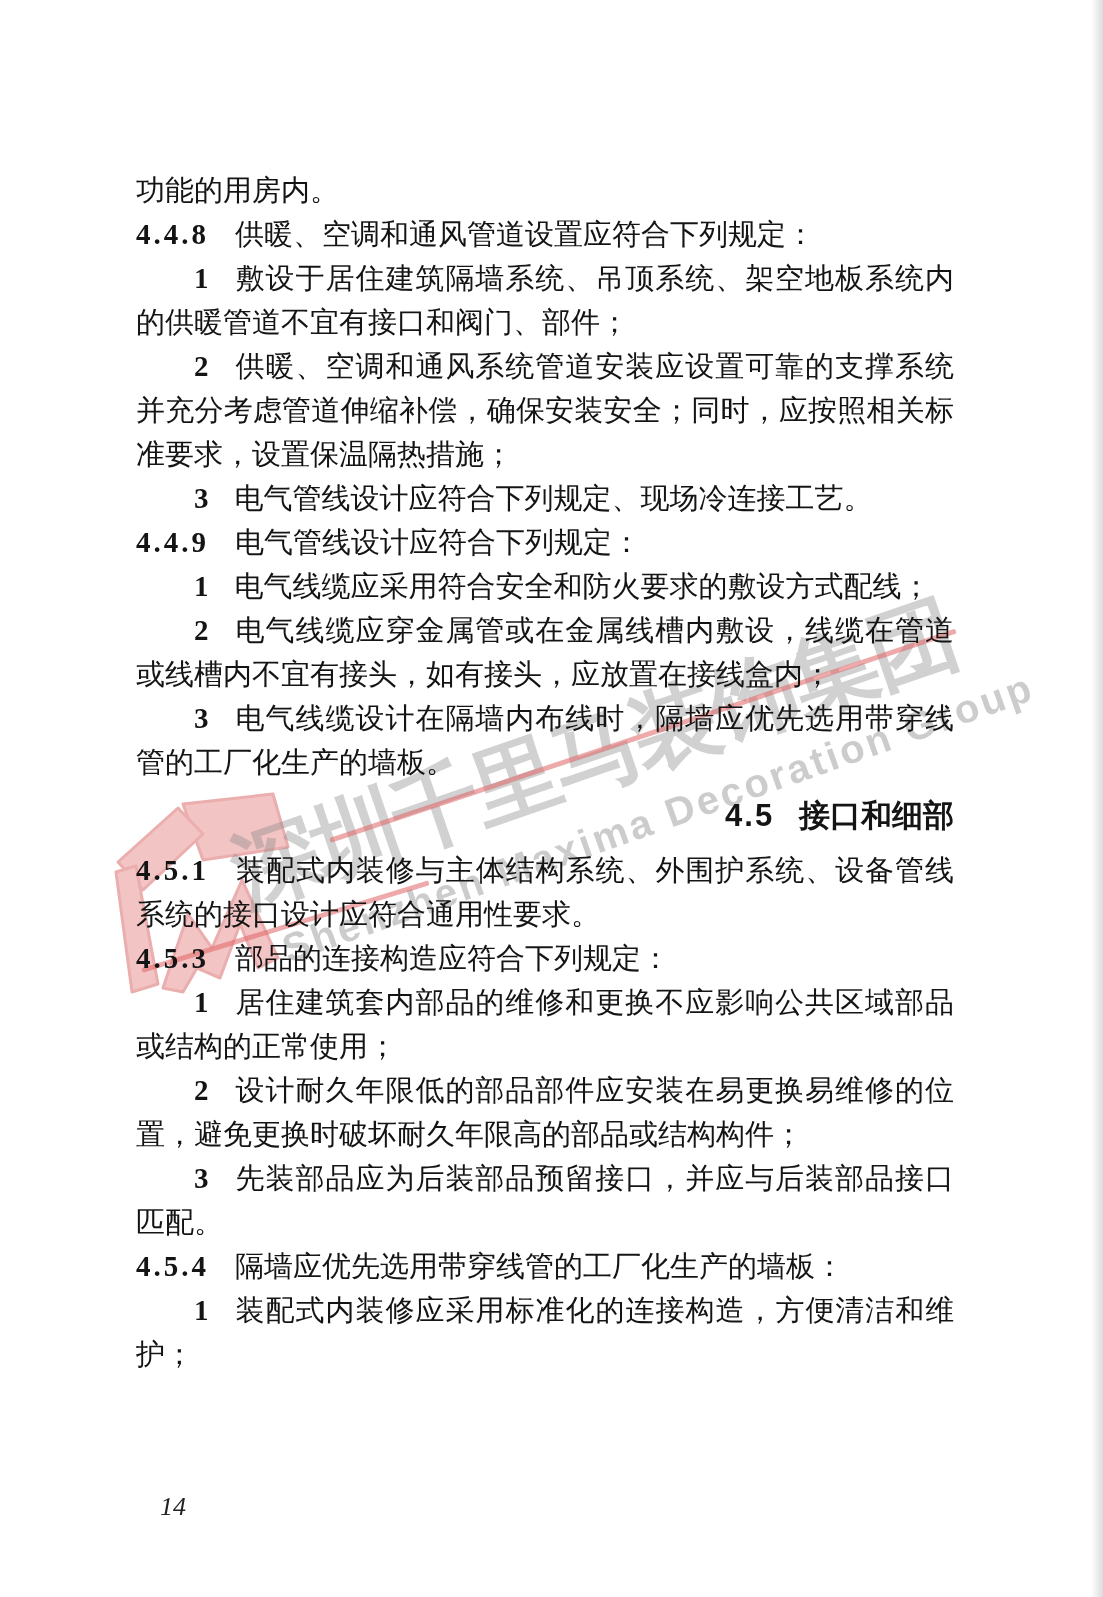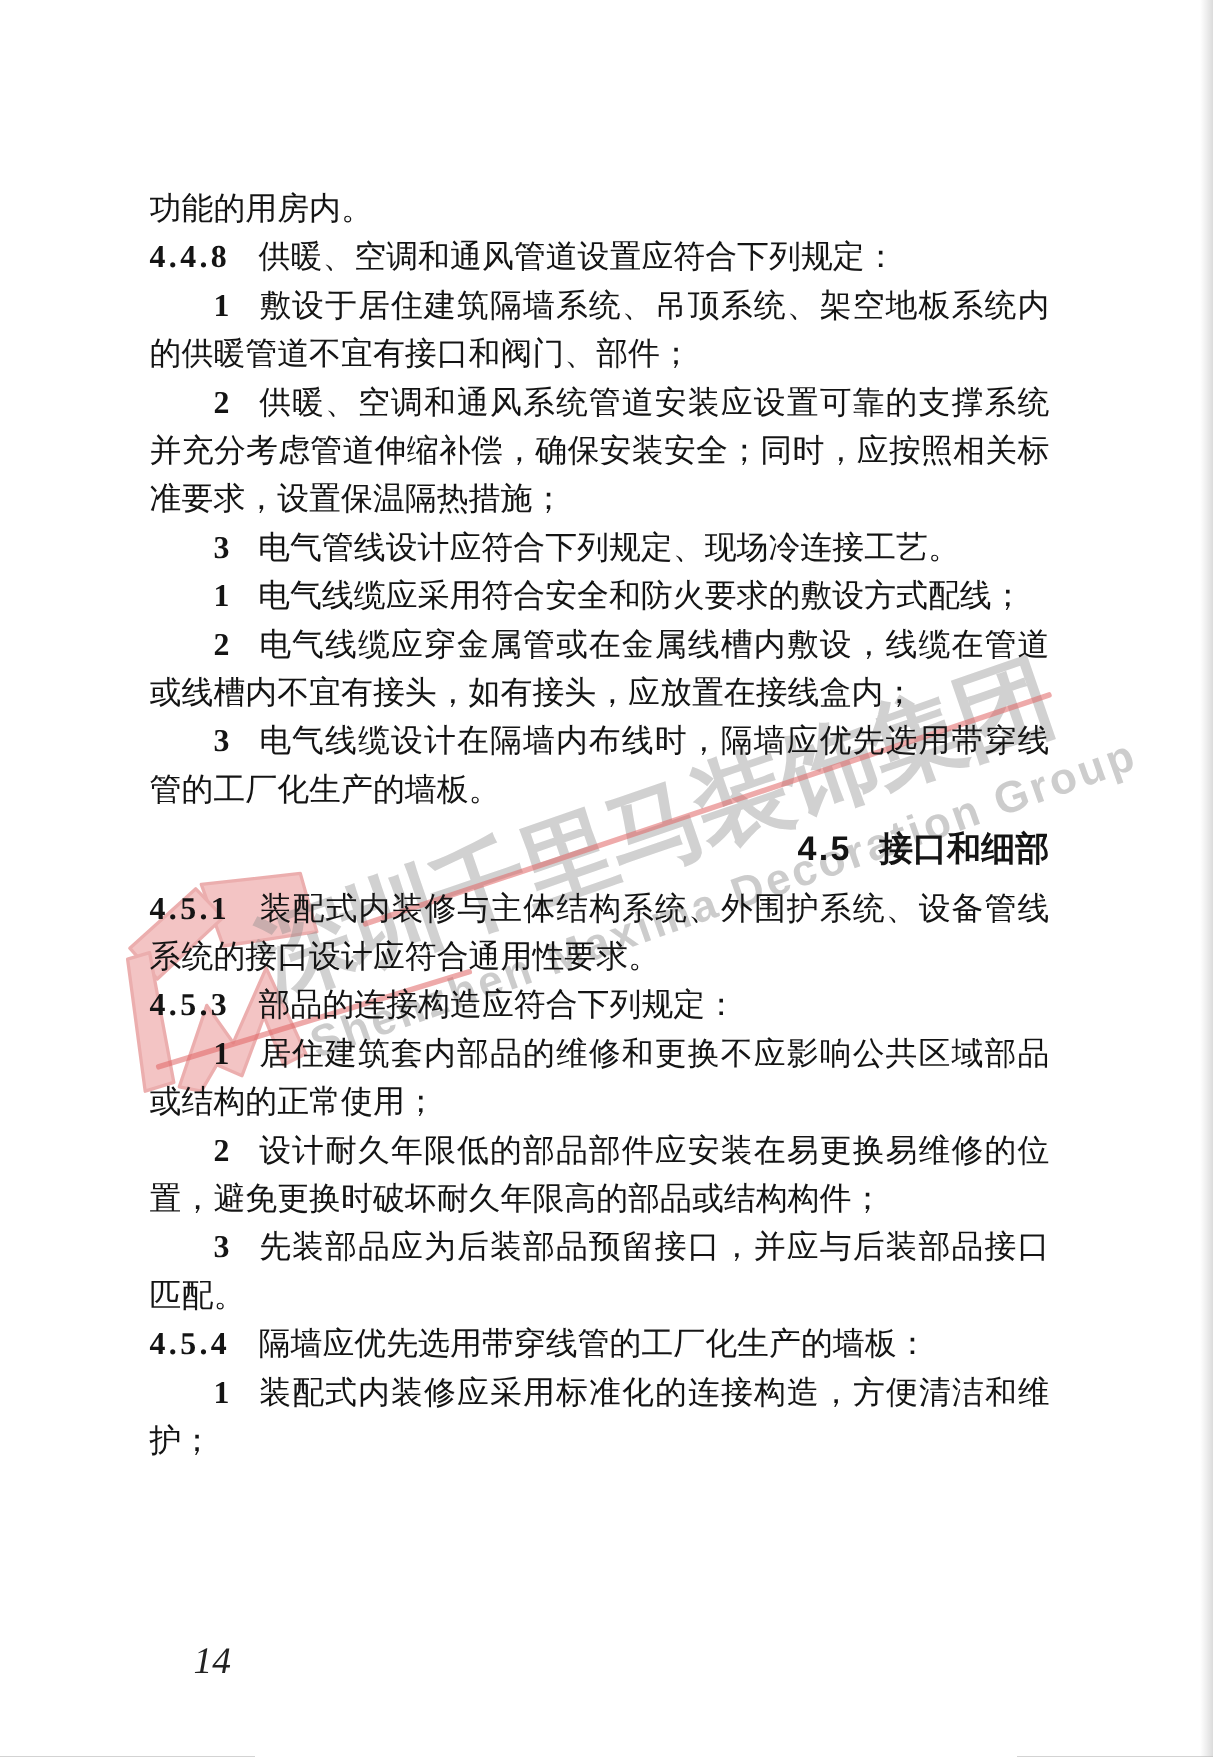--- a/index.html
+++ b/index.html
@@ -54,22 +54,22 @@
   .content > p:last-child{ letter-spacing:-.35px; }
   .content h2.heading{
     text-align:right;
     font-family:"Liberation Sans","DejaVu Sans",sans-serif;
     font-weight:bold; font-size:31px; line-height:44px;
     margin:10px 0;
   }
   .content h2.heading .num{ letter-spacing:2px; padding-right:.8em; }
 
   .page-number{
-    position:absolute; left:176px; top:1492px; z-index:2;
-    font-size:34px; font-style:italic; color:#222;
+    position:absolute; left:160px; top:1492px; z-index:2;
+    font-size:26px; font-style:italic; color:#222;
     font-family:"Liberation Serif","DejaVu Serif",serif;
   }
 </style>
 </head>
 <body>
 
 <div class="page">
 
   <div class="watermark">
     <svg class="wm-logo" width="200" height="210" viewBox="0 0 200 210">
@@ -85,20 +85,21 @@
     <div class="wm-line wm-line-a"></div>
     <div class="wm-line wm-line-b"></div>
   </div>
 
   <main class="content">
       <p class="plain"><span class="txt">功能的用房内。</span></p>
       <p class="clause"><span class="num">4.4.8</span><span class="txt">供暖、空调和通风管道设置应符合下列规定：</span></p>
       <p class="item"><span class="num">1</span><span class="txt">敷设于居住建筑隔墙系统、吊顶系统、架空地板系统内的供暖管道不宜有接口和阀门、部件；</span></p>
       <p class="item"><span class="num">2</span><span class="txt">供暖、空调和通风系统管道安装应设置可靠的支撑系统并充分考虑管道伸缩补偿，确保安装安全；同时，应按照相关标准要求，设置保温隔热措施；</span></p>
       <p class="item"><span class="num">3</span><span class="txt">电气管线设计应符合下列规定、现场冷连接工艺。</span></p>
+      <p class="clause"><span class="num">4.4.9</span><span class="txt">电气管线设计应符合下列规定：</span></p>
       <p class="item"><span class="num">1</span><span class="txt">电气线缆应采用符合安全和防火要求的敷设方式配线；</span></p>
       <p class="item"><span class="num">2</span><span class="txt">电气线缆应穿金属管或在金属线槽内敷设，线缆在管道或线槽内不宜有接头，如有接头，应放置在接线盒内；</span></p>
       <p class="item"><span class="num">3</span><span class="txt">电气线缆设计在隔墙内布线时，隔墙应优先选用带穿线管的工厂化生产的墙板。</span></p>
       <h2 class="heading"><span class="num">4.5</span><span class="txt">接口和细部</span></h2>
       <p class="clause"><span class="num">4.5.1</span><span class="txt">装配式内装修与主体结构系统、外围护系统、设备管线系统的接口设计应符合通用性要求。</span></p>
       <p class="clause"><span class="num">4.5.3</span><span class="txt">部品的连接构造应符合下列规定：</span></p>
       <p class="item"><span class="num">1</span><span class="txt">居住建筑套内部品的维修和更换不应影响公共区域部品或结构的正常使用；</span></p>
       <p class="item"><span class="num">2</span><span class="txt">设计耐久年限低的部品部件应安装在易更换易维修的位置，避免更换时破坏耐久年限高的部品或结构构件；</span></p>
       <p class="item"><span class="num">3</span><span class="txt">先装部品应为后装部品预留接口，并应与后装部品接口匹配。</span></p>
       <p class="clause"><span class="num">4.5.4</span><span class="txt">隔墙应优先选用带穿线管的工厂化生产的墙板：</span></p>

